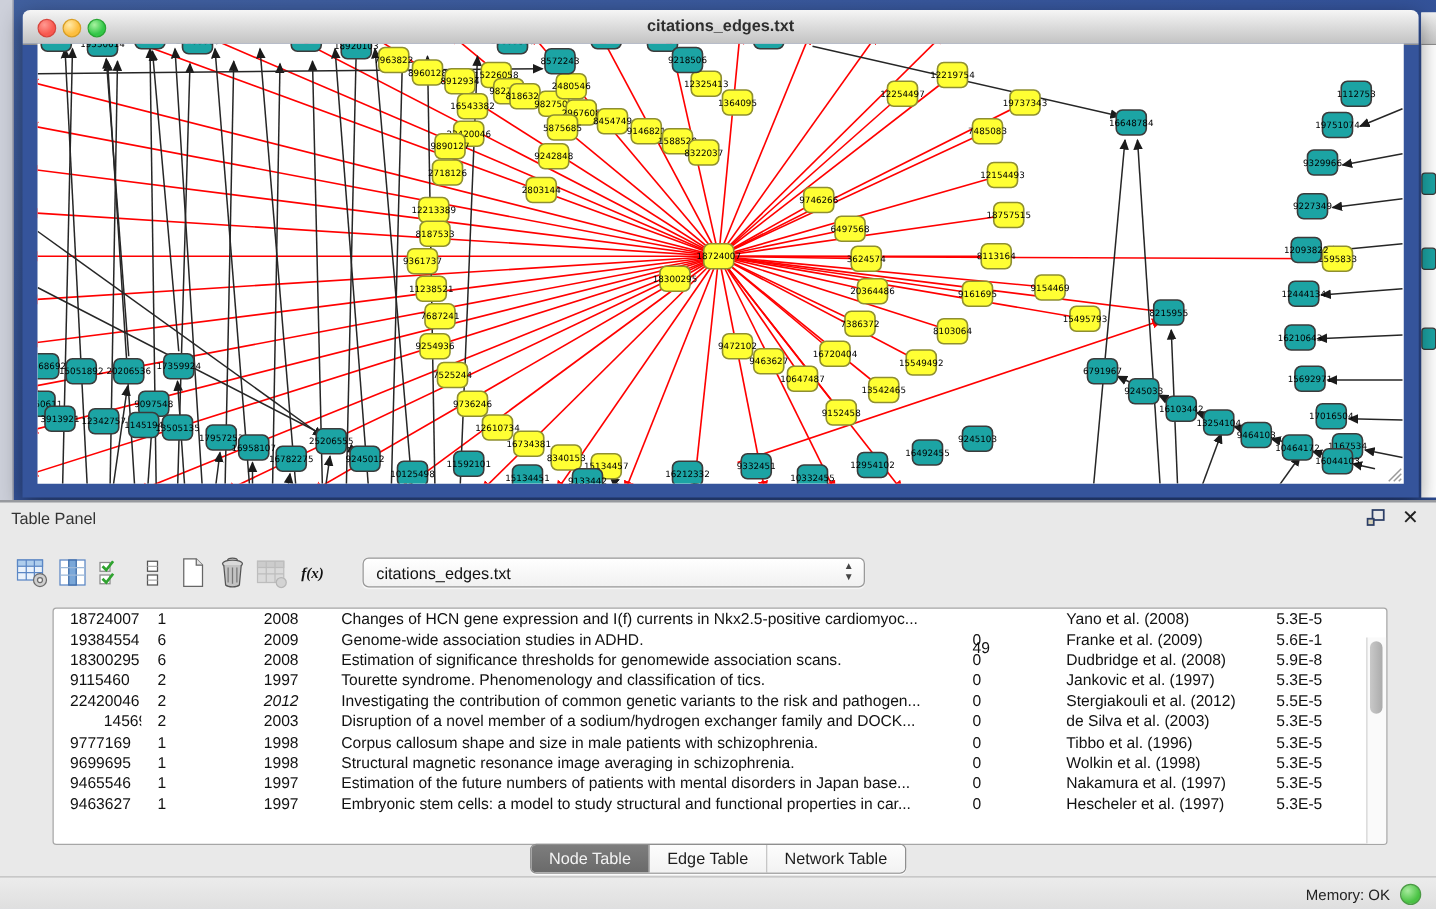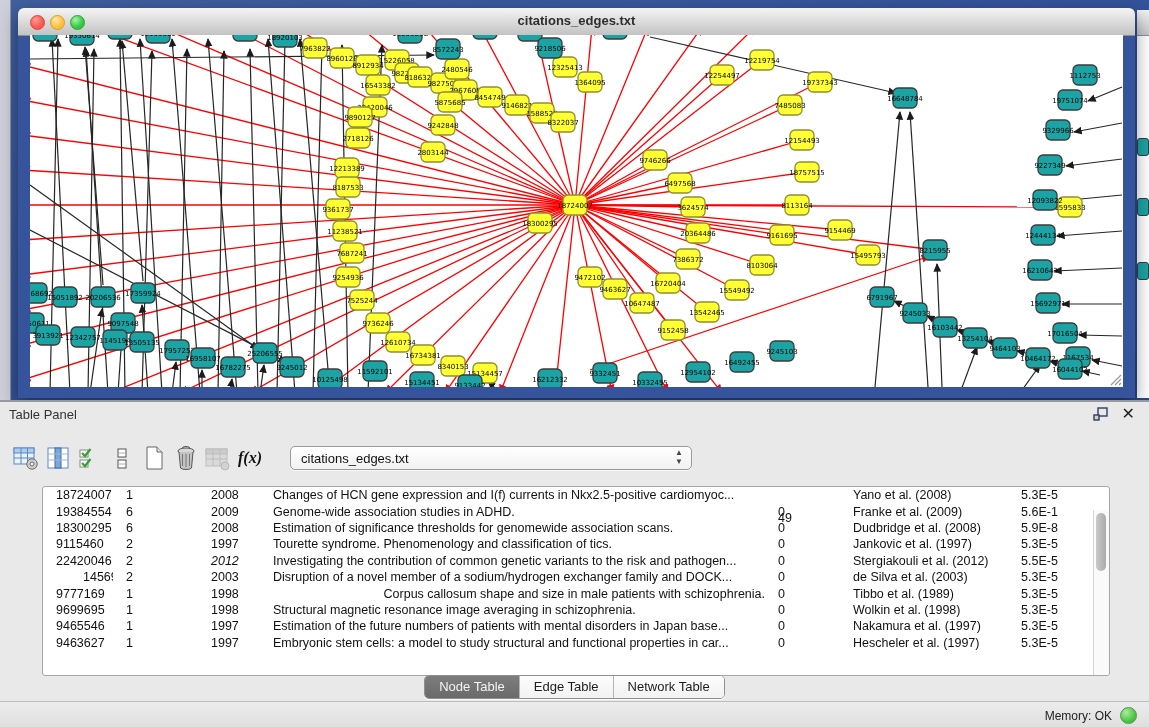--- a/index.html
+++ b/index.html
@@ -32,21 +32,21 @@
   
   #table-panel{position:absolute;left:0;top:400px;width:1149px;height:327px;background:#e9e9e9;border-top:2px solid #97999e;}
   #panel-titlebar{position:absolute;left:0;top:0;width:100%;height:24px;}
   #panel-titlebar .label{position:absolute;left:9px;top:5px;font-size:13px;color:#333;}
   #panel-float{position:absolute;right:40px;top:4px;width:16px;height:16px;cursor:pointer;}
   #panel-close{position:absolute;right:14px;top:2px;font-size:16px;font-weight:bold;color:#222;cursor:pointer;}
 
   #toolbar{position:absolute;left:12px;top:36px;height:40px;display:flex;align-items:center;}
   .tb-icon{width:28px;height:28px;margin-right:4px;display:flex;align-items:center;justify-content:center;cursor:pointer;}
   .tb-icon.disabled{opacity:.55;cursor:default;}
-  .fx-icon{font-family:"Liberation Serif","DejaVu Serif",serif;font-style:italic;font-weight:bold;font-size:16px;color:#111;}
+  .fx-icon{font-family:"Liberation Serif","DejaVu Serif",serif;font-style:italic;font-weight:bold;font-size:12px;color:#111;}
   #table-combo{margin-left:22px;width:390px;height:22px;background:linear-gradient(#ffffff,#f1f1f1);
       border:1px solid #9a9a9a;border-radius:5px;position:relative;font-size:13px;color:#111;
       display:flex;align-items:center;padding-left:10px;cursor:pointer;box-shadow:0 1px 1px rgba(255,255,255,.7);}
   #combo-arrows{position:absolute;right:8px;top:1px;font-size:8px;line-height:9px;color:#444;text-align:center;}
 
   #data-table{position:absolute;left:42px;top:84px;width:1066px;height:188px;background:#fff;
       border:1px solid #a6a6a6;border-radius:3px;overflow:hidden;}
   #thead{display:flex;height:22px;background:linear-gradient(#d9edf6,#c3e1ee);border-bottom:1px solid #8fa9b5;}
   .th{font-size:12.5px;color:#1c1c1c;display:flex;align-items:center;justify-content:center;
       border-right:1px solid #9fb4bf;box-sizing:border-box;cursor:pointer;white-space:nowrap;overflow:hidden;}
@@ -812,23 +812,23 @@
           <div class="td" style="width: 62px;">2003</div>
           <div class="td" style="width: 505px;">Disruption of a novel member of a sodium/hydrogen exchanger family and DOCK...</div>
           <div class="td" style="width: 75px;">0</div>
           <div class="td" style="width: 168px;">de Silva et al. (2003)</div>
           <div class="td" style="width: 80px;">5.3E-5</div>
         </div>
         <div class="tr">
           <div class="td" style="width: 70px;">9777169</div>
           <div class="td" style="width: 85px;">1</div>
           <div class="td" style="width: 62px;">1998</div>
-          <div class="td" style="width: 505px; text-align: right;">Corpus callosum shape and size in male patients with schizophrenia.</div>
+          <div class="td" style="width: 505px;">Corpus callosum shape and size in male patients with schizophrenia.</div>
           <div class="td" style="width: 75px;">0</div>
-          <div class="td" style="width: 168px;">Tibbo et al. (1989)</div>
+          <div class="td" style="width: 168px;">Tibbo et al. (1996)</div>
           <div class="td" style="width: 80px;">5.3E-5</div>
         </div>
         <div class="tr">
           <div class="td" style="width: 70px;">9699695</div>
           <div class="td" style="width: 85px;">1</div>
           <div class="td" style="width: 62px;">1998</div>
           <div class="td" style="width: 505px;">Structural magnetic resonance image averaging in schizophrenia.</div>
           <div class="td" style="width: 75px;">0</div>
           <div class="td" style="width: 168px;">Wolkin et al. (1998)</div>
           <div class="td" style="width: 80px;">5.3E-5</div>

